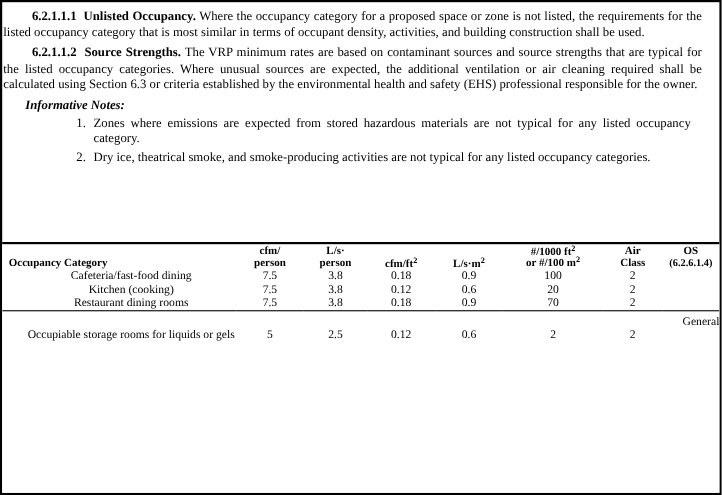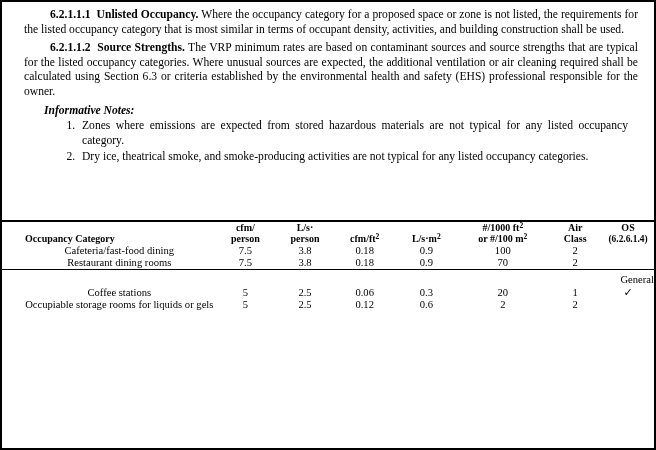--- a/index.html
+++ b/index.html
@@ -16,21 +16,21 @@
   }
   .page {
     position: relative;
     width: 656px;
     height: 450px;
     box-sizing: border-box;
     border: 2px solid #000;
     background: #fff;
   }
   .prose {
-    padding: 6px 16px 0 22px;
+    padding: 6px 16px 0 1px;
     font-size: 11.6px;
     line-height: 1.26;
     text-align: justify;
   }
   .para {
     text-indent: 26px;
     margin: 0 0 4px 0;
   }
   .secnum {
     font-weight: bold;
@@ -48,20 +48,21 @@
     margin: 0 10px 3px 0;
     padding-left: 54px;
     list-style-type: decimal;
     font-size: 11.6px;
     line-height: 1.26;
   }
   ol.notes li {
     margin-bottom: 2px;
     text-align: justify;
     padding-left: 4px;
+    margin-left: 24px;
   }
   .airdensity {
     text-indent: 26px;
     margin: 2px 0 2px 0;
   }
   sub {
     font-size: 7.5px;
     vertical-align: -0.25em;
   }
   sup {
@@ -92,21 +93,21 @@
   thead th {
     font-weight: bold;
     text-align: center;
     font-size: 10px;
     line-height: 1.12;
     padding-bottom: 2px;
     vertical-align: bottom;
   }
   thead th.left {
     text-align: left;
-    padding-left: 23px;
+    padding-left: 6px;
   }
   tbody td {
     padding: 4px 2px 4px 2px;
     font-size: 10.6px;
     text-align: center;
     line-height: 1.15;
   }
   tbody td.cat {
     text-align: center;
     padding-left: 22px;
@@ -204,43 +205,43 @@
           <td class="cat">Cafeteria/fast-food dining</td>
           <td>7.5</td>
           <td>3.8</td>
           <td>0.18</td>
           <td>0.9</td>
           <td>100</td>
           <td>2</td>
           <td class="check"></td>
         </tr>
         <tr>
+          <td class="cat">Kitchen (cooking)</td>
+          <td>7.5</td>
+          <td>3.8</td>
+          <td>0.12</td>
+          <td>0.6</td>
+          <td>20</td>
+          <td>2</td>
+          <td class="check"></td>
+        </tr>
+        <tr>
           <td class="cat">Restaurant dining rooms</td>
           <td>7.5</td>
           <td>3.8</td>
           <td>0.18</td>
           <td>0.9</td>
           <td>70</td>
           <td>2</td>
           <td class="check"></td>
         </tr>
         <tr class="grouprow">
           <td colspan="8">General</td>
         </tr>
         <tr>
-          <td class="cat">Coffee stations</td>
-          <td>5</td>
-          <td>2.5</td>
-          <td>0.06</td>
-          <td>0.3</td>
-          <td>20</td>
-          <td>1</td>
-          <td class="check">✓</td>
-        </tr>
-        <tr>
           <td class="cat">Occupiable storage rooms for liquids or gels</td>
           <td>5</td>
           <td>2.5</td>
           <td>0.12</td>
           <td>0.6</td>
           <td>2</td>
           <td>2</td>
           <td class="check"></td>
         </tr>
       </tbody>

